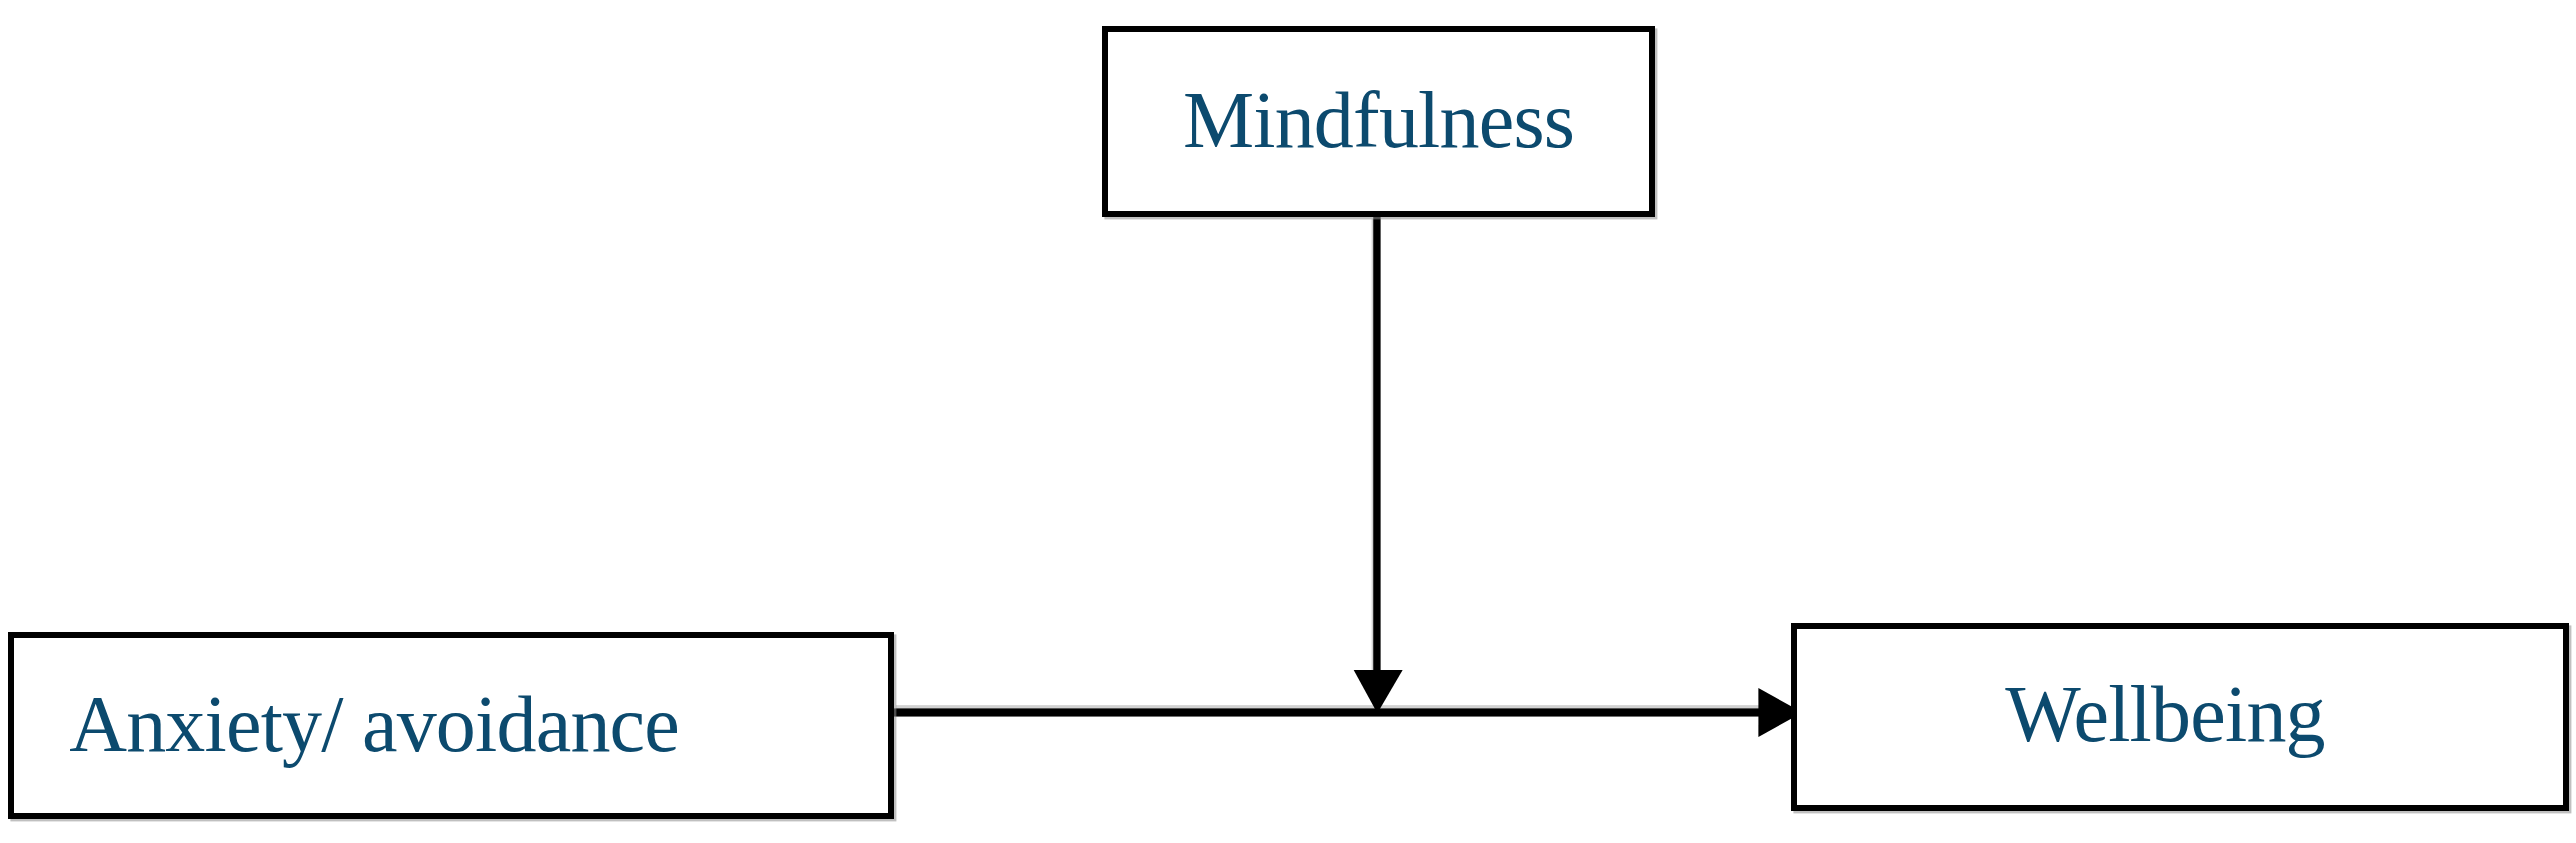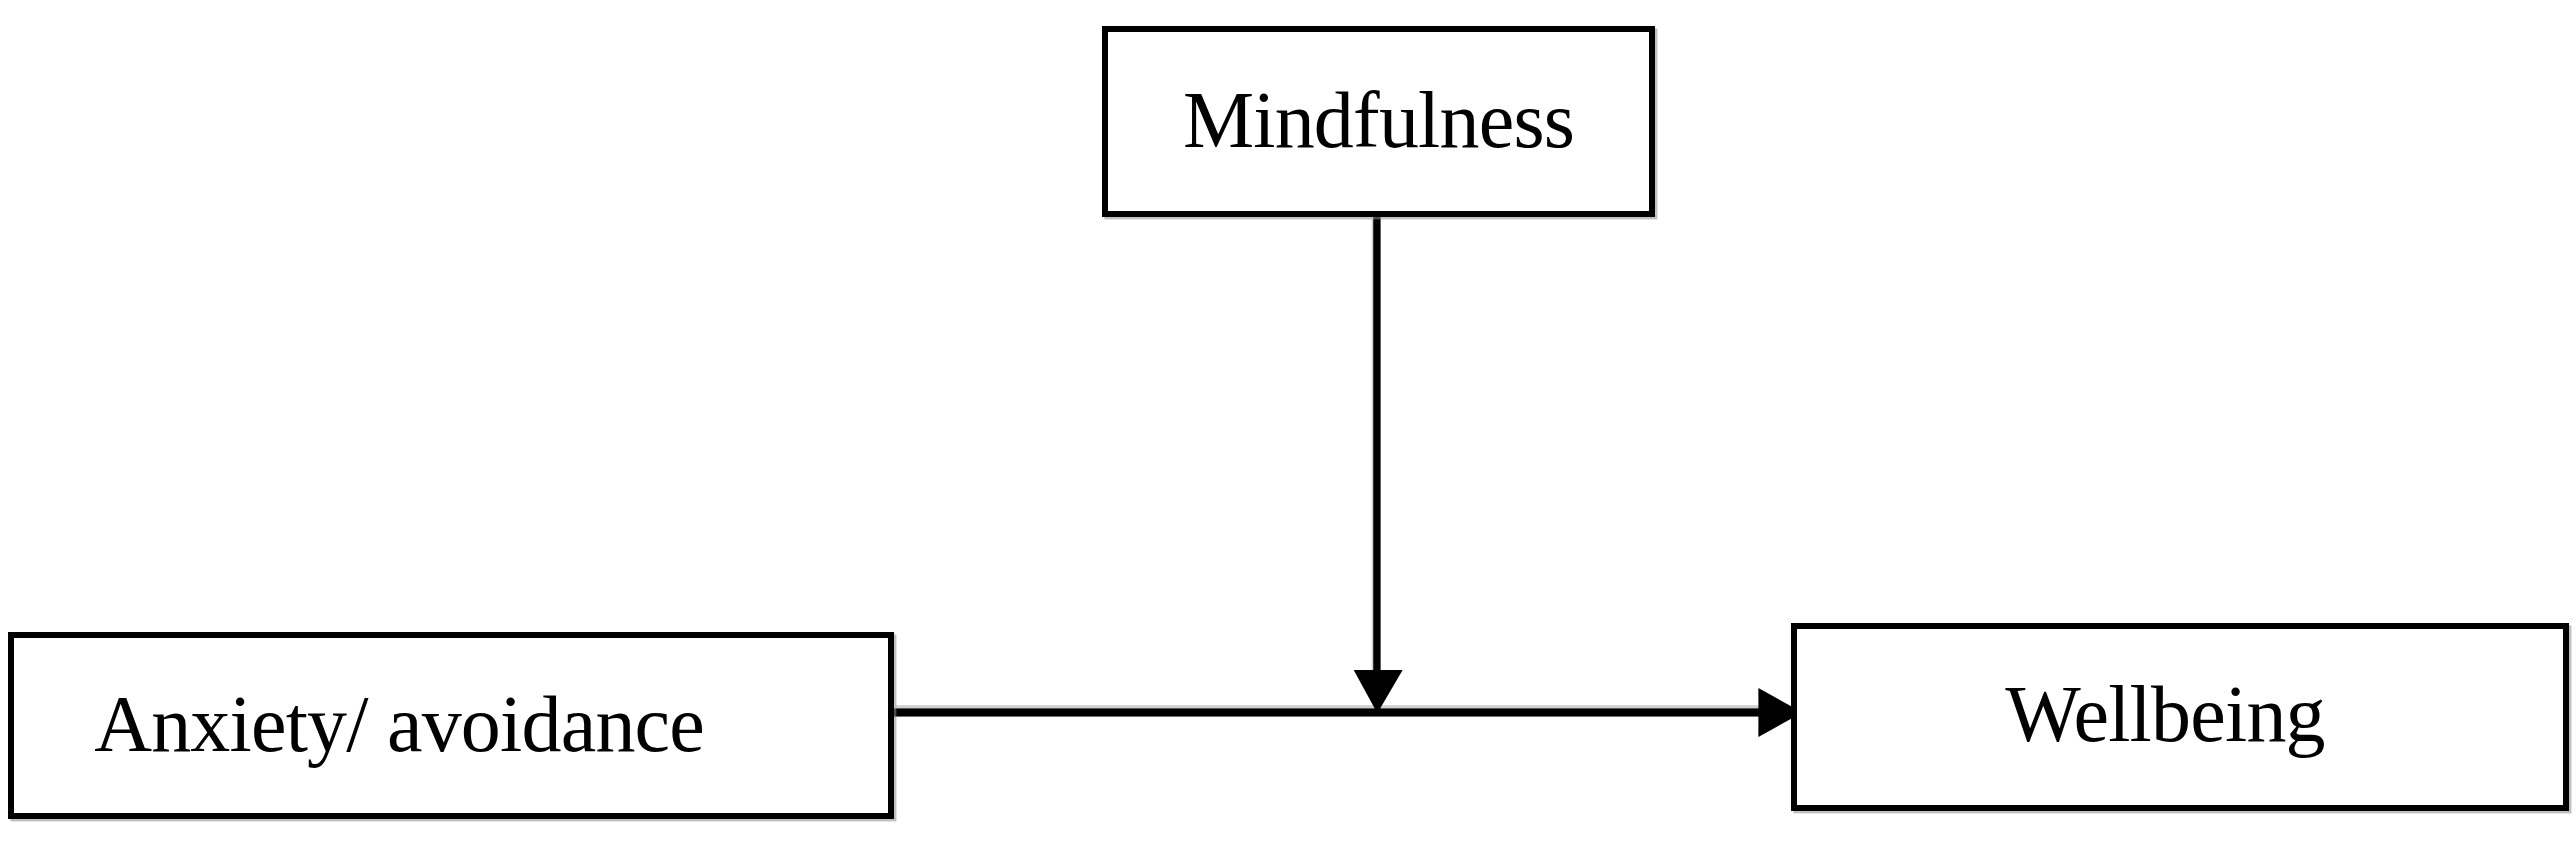--- a/index.html
+++ b/index.html
@@ -26,21 +26,21 @@
   .node-box {
     position: absolute;
     box-sizing: border-box;
     background: #ffffff;
     border: 6.5px solid #000000;
     display: flex;
     align-items: center;
     box-shadow: 2.4px 2.4px 0 0 rgba(140,140,140,0.55);
   }
   .node-label {
-    color: #000000;
+    color: #0c4a6e;
     font-family: "Liberation Serif", "DejaVu Serif", serif;
     font-weight: 400;
     font-size: 80px;
     line-height: 1.0;
     white-space: nowrap;
     letter-spacing: -0.8px;
   }
 
   #box-mindfulness {
     left: 1102px;
@@ -52,21 +52,21 @@
   #box-mindfulness .node-label {
     transform: translateY(-1.6px);
   }
 
   #box-anxiety {
     left: 8.2px;
     top: 632px;
     width: 886px;
     height: 187px;
     justify-content: flex-start;
-    padding-left: 80px;
+    padding-left: 55px;
   }
   #box-anxiety .node-label {
     transform: translateY(-1.6px);
   }
 
   #box-wellbeing {
     left: 1791px;
     top: 623px;
     width: 778px;
     height: 188px;

